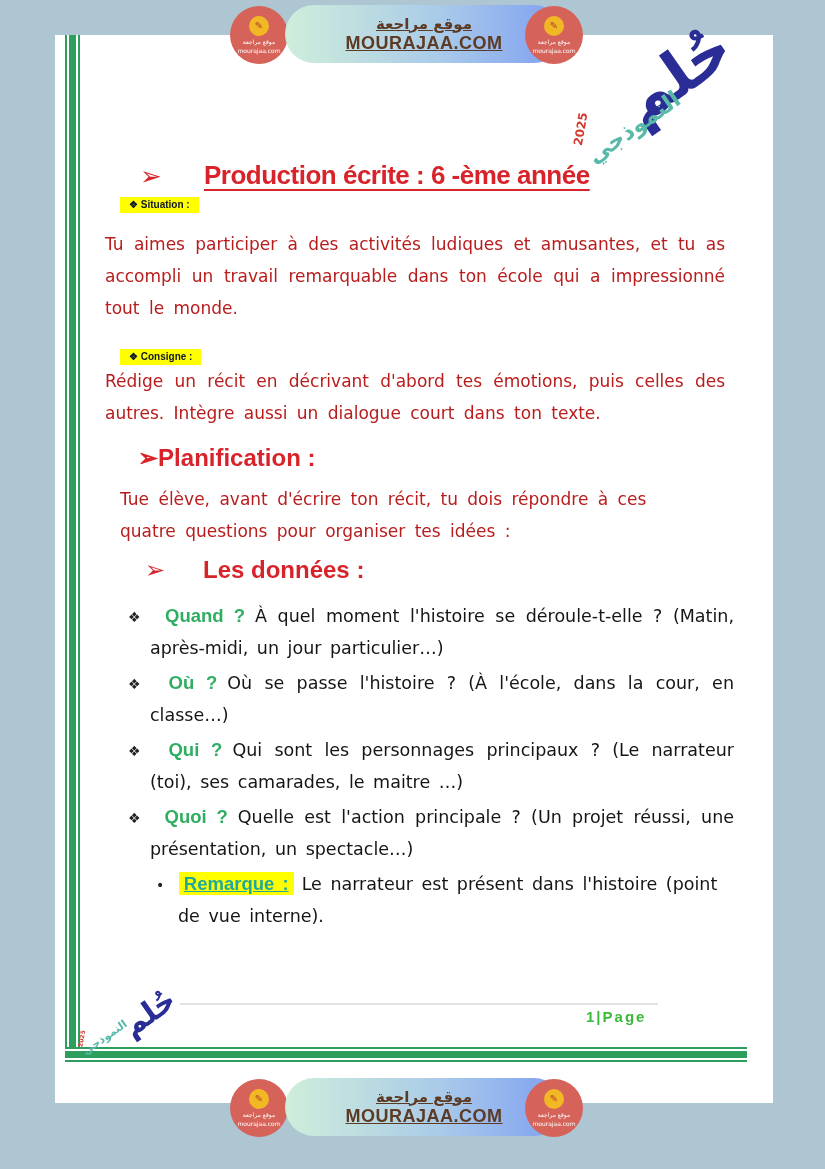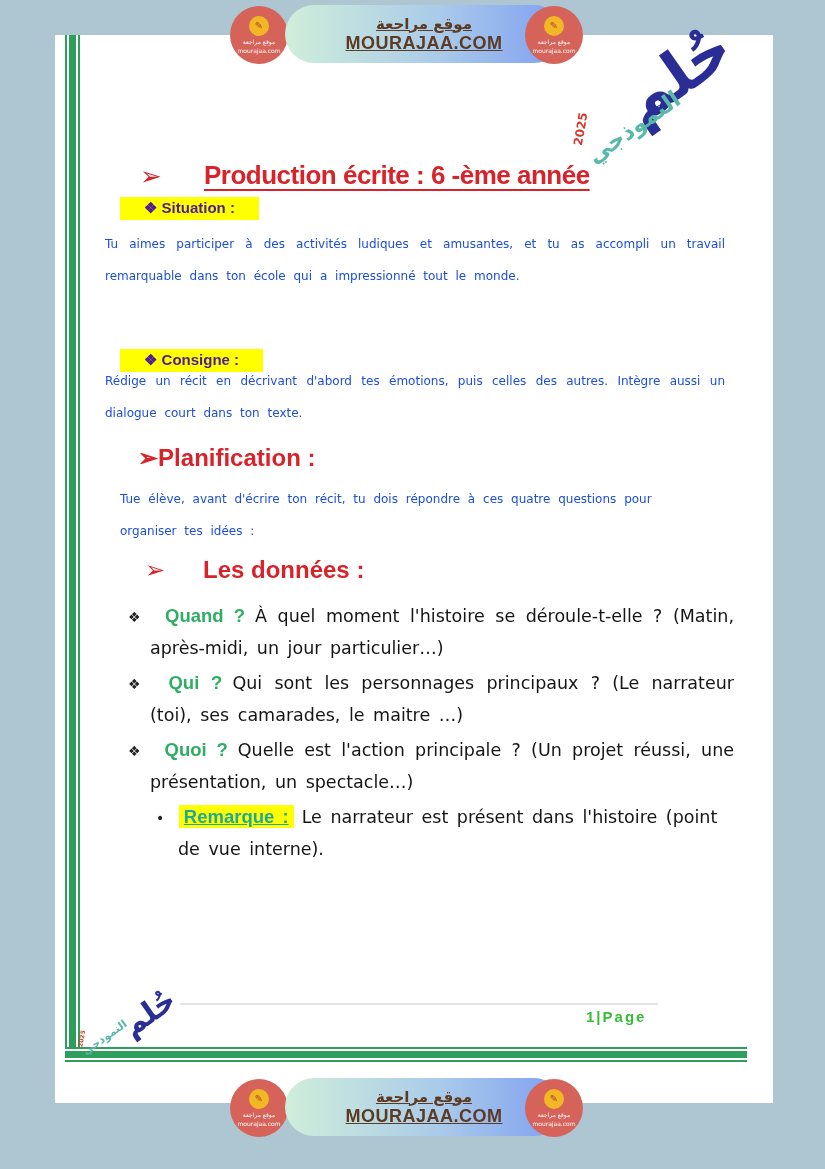--- a/index.html
+++ b/index.html
@@ -45,25 +45,25 @@
   .logo.foot .sub  { font-size:11px; left:4px; top:36px; }
   .logo.foot .year { font-size:6px; left:-2px; top:40px; }
 
   
   .stencil { font-family:"Liberation Sans", sans-serif; font-weight:700; }
   .red { color:#d8232a; }
   .title-row { position:absolute; left:140px; top:160px; display:flex; align-items:center; }
   .title-arrow { font-size:26px; width:64px; }
   .doc-title { font-size:26px; text-decoration:underline; text-underline-offset:5px; letter-spacing:-.5px; }
 
-  .hl-label { position:absolute; background:#ffff00; color:#4c1d95; font-size:15px; padding:2px 24px 3px; }
+  .hl-label { position:absolute; background:#ffff00; color:#0f172a; font-size:10px; padding:2px 9px 3px; }
   .lbl-situation { left:120px; top:197px; }
   .lbl-consigne  { left:120px; top:349px; }
 
-  .para { position:absolute; font-size:12px; line-height:32px; color:#1d4ed8; word-spacing:4px; }
+  .para { position:absolute; font-size:17px; line-height:32px; color:#b91c1c; word-spacing:4px; }
   .para.justify { text-align:justify; }
   .para1 { left:105px; top:228px; width:620px; }
   .para2 { left:105px; top:365px; width:620px; }
   .para3 { left:120px; top:483px; width:572px; }
 
   .h-planification { position:absolute; left:138px; top:444px; font-size:24px; }
   .h-donnees { position:absolute; left:145px; top:556px; display:flex; align-items:center; }
   .h-donnees .arrow { font-size:24px; width:58px; }
   .h-donnees .txt { font-size:24px; }
 
@@ -132,20 +132,24 @@
     <span class="txt stencil red">Les données :</span>
   </div>
 
   <div class="list">
     <div class="item">
       <span class="marker">❖</span>
       <span class="kw">Quand ?</span><span>À quel moment l'histoire se déroule-t-elle ? (Matin, après-midi, un jour particulier…)</span>
     </div>
     <div class="item">
       <span class="marker">❖</span>
+      <span class="kw">Où ?</span><span>Où se passe l'histoire ? (À l'école, dans la cour, en classe…)</span>
+    </div>
+    <div class="item">
+      <span class="marker">❖</span>
       <span class="kw">Qui ?</span><span>Qui sont les personnages principaux ? (Le narrateur (toi), ses camarades, le maitre …)</span>
     </div>
     <div class="item">
       <span class="marker">❖</span>
       <span class="kw">Quoi ?</span><span>Quelle est l'action principale ? (Un projet réussi, une présentation, un spectacle…)</span>
     </div>
     <div class="item remarque">
       <span class="marker">•</span>
       <span class="kw-remark">Remarque :</span><span>Le narrateur est présent dans l'histoire (point de vue interne).</span>
     </div>

